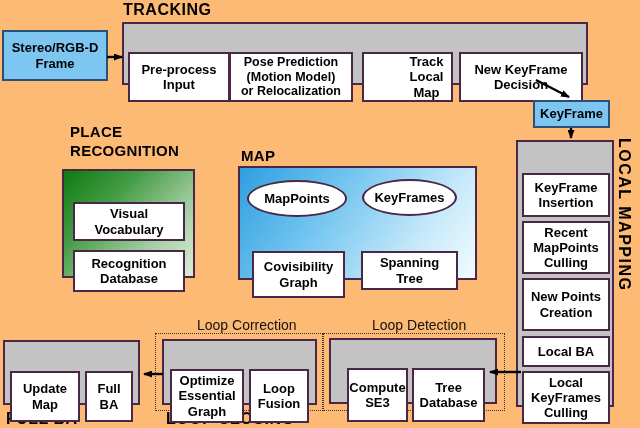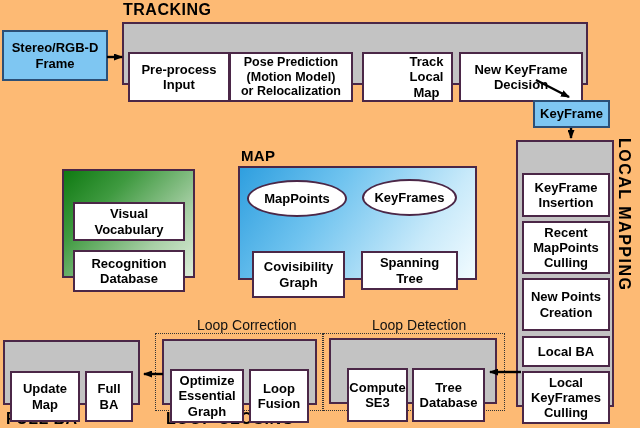--- a/index.html
+++ b/index.html
@@ -21,20 +21,22 @@
   .vlabel { writing-mode:vertical-rl; text-orientation:mixed; font-weight:bold; font-size:16px; letter-spacing:1.5px; }
   .dotted { border:1.5px dotted #333; background:transparent; }
   svg.overlay { position:absolute; left:0; top:0; pointer-events:none; }
 </style>
 </head>
 <body>
 
 <div id="stage">
 
   <div class="abs title" style="left:123px; top:1px;">TRACKING</div>
+  <div class="abs title-sm" style="left:70px; top:122px;">PLACE
+RECOGNITION</div>
   <div class="abs title-sm" style="left:241px; top:146px;">MAP</div>
   <div class="abs vlabel" style="left:615px; top:138px; height:175px;">LOCAL MAPPING</div>
   <div class="abs title" style="left:6px; top:410px;">FULL BA</div>
   <div class="abs title" style="left:166px; top:410px;">LOOP CLOSING</div>
   <div class="abs sublabel" style="left:175px; top:317px;">Loop Correction</div>
   <div class="abs sublabel" style="left:350px; top:317px;">Loop Detection</div>
 
   <div class="abs bluebox" style="left:2px; top:30px; width:106px; height:51px;">Stereo/RGB-D
 Frame</div>
 

